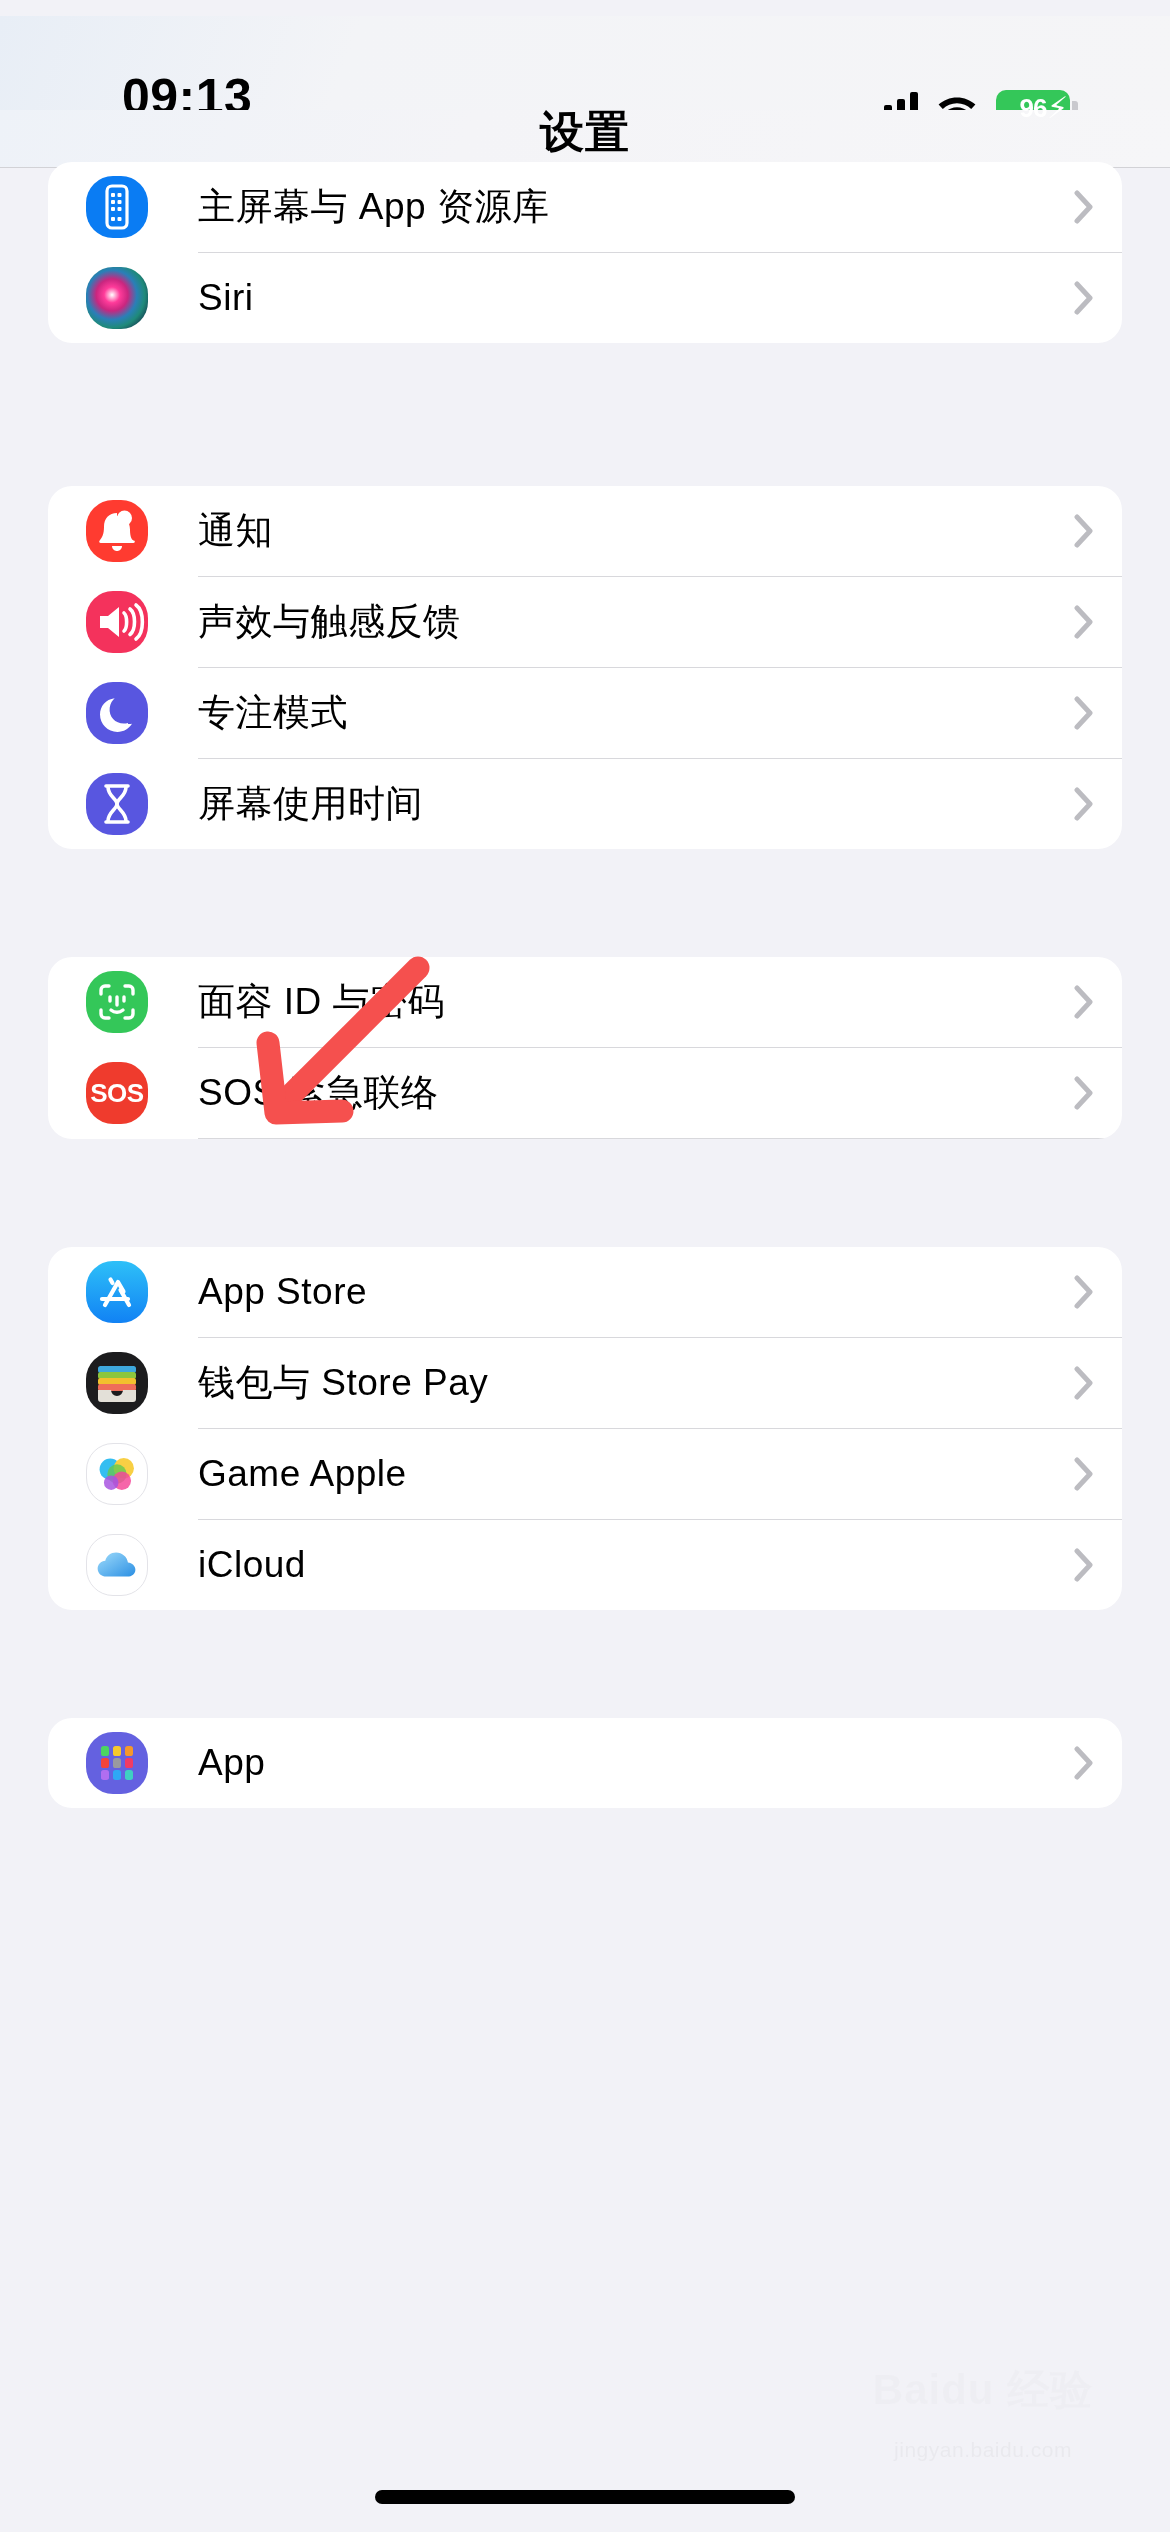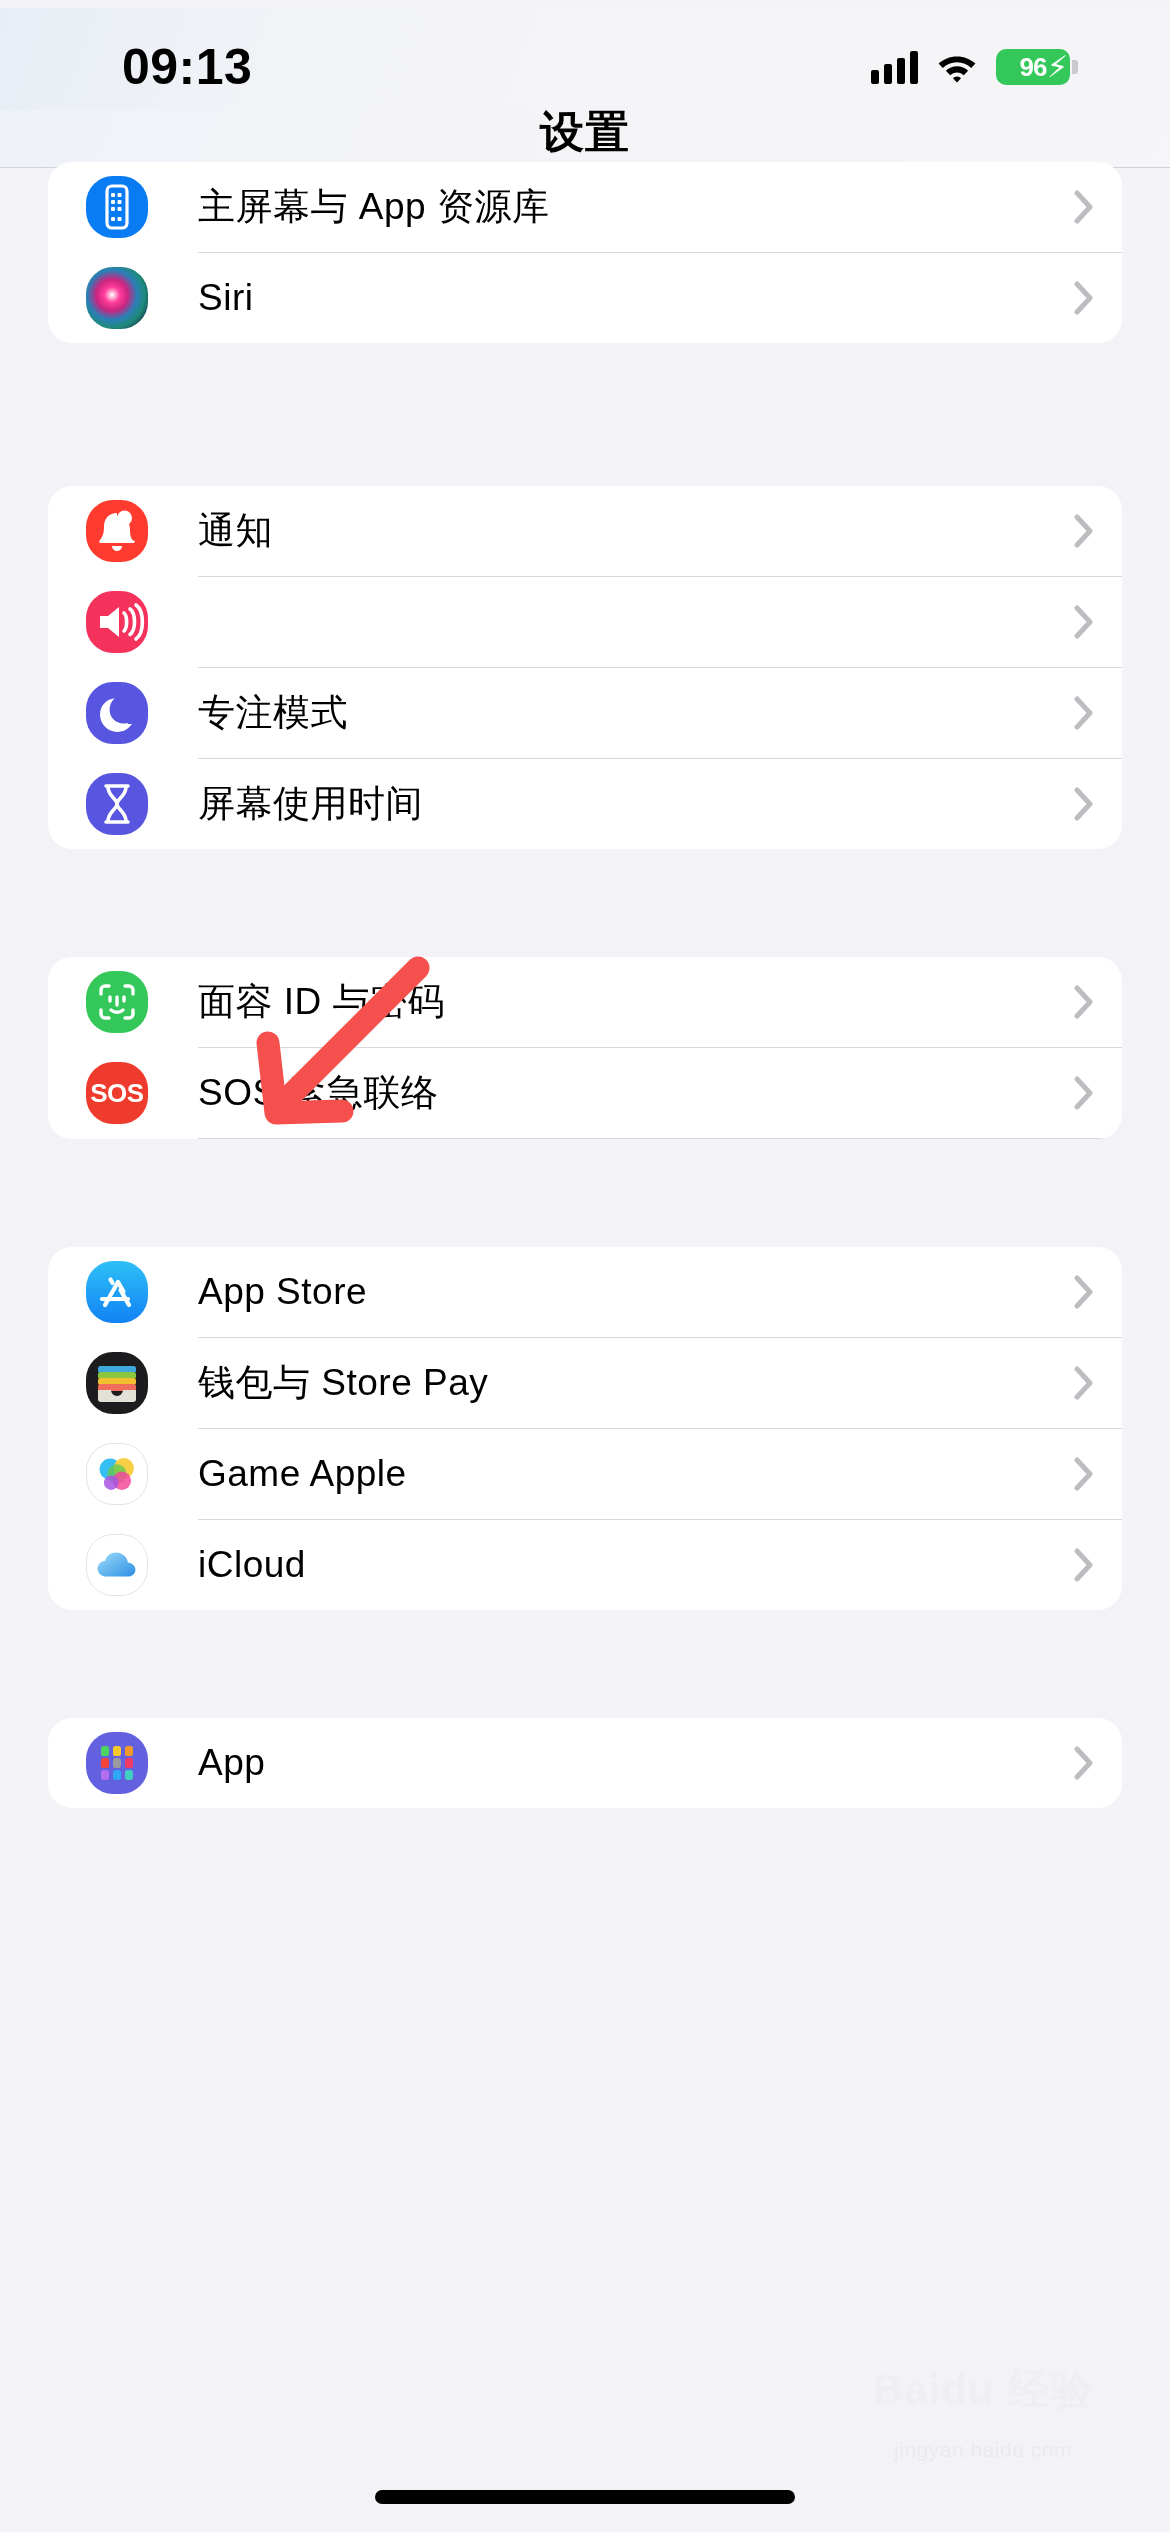--- a/index.html
+++ b/index.html
@@ -7,23 +7,23 @@
   body {
     font-family:"Liberation Sans","DejaVu Sans",sans-serif;
     background:#f2f2f7;
     position:relative;
     overflow:hidden;
     -webkit-font-smoothing:antialiased;
   }
 
   
   .statusbar{
-    position:absolute; top:8px; left:0; width:1170px; height:110px;
+    position:absolute; top:16px; left:0; width:1170px; height:110px;
     background:linear-gradient(110deg,#e8eef6 0%,#f3f4f7 30%,#f5f5f7 100%);
-    display:flex; align-items:center; justify-content:space-between;
+    display:flex; align-items:flex-end; justify-content:space-between;
     padding:0 92px 0 0;
   }
   .sb-time{
     font-size:50px; font-weight:700; letter-spacing:0.5px; color:#000;
     margin-left:122px; margin-top:8px;
   }
   .sb-right{ display:flex; align-items:center; gap:18px; margin-top:8px;}
   .sig{ display:flex; align-items:flex-end; gap:5px; height:34px;}
   .sig i{ display:block; width:8px; background:#000; border-radius:2px;}
   .sig i:nth-child(1){height:14px;}
@@ -218,20 +218,21 @@
     <div class="divider"></div>
     <div class="row tall">
       <div class="icon ic-sound">
         <svg viewBox="0 0 62 62" width="62" height="62">
           <path d="M14 25h8l11-9v30l-11-9h-8z" fill="#fff"></path>
           <path d="M38 22c3.5 3 3.5 15 0 18" fill="none" stroke="#fff" stroke-width="3.6" stroke-linecap="round"></path>
           <path d="M44 18c6 4.5 6 21 0 25.5" fill="none" stroke="#fff" stroke-width="3.6" stroke-linecap="round"></path>
           <path d="M50 14c8.5 6 8.5 28 0 34" fill="none" stroke="#fff" stroke-width="3.6" stroke-linecap="round"></path>
         </svg>
       </div>
+      <div class="label">声效与触感反馈</div>
       <svg class="chev" viewBox="0 0 20 34">
           <path d="M3 3l13 14L3 31" fill="none" stroke="#bcbcc1" stroke-width="5" stroke-linecap="round" stroke-linejoin="round"></path>
         </svg>
     </div>
     <div class="divider"></div>
     <div class="row tall">
       <div class="icon ic-focus">
         <svg viewBox="0 0 62 62" width="62" height="62">
           <path d="M42 41c-10.5 2.6-19.6-5-18.3-15.3.5-4.3 2.8-7.5 5-9.4C19.6 17.4 14 24.4 14 32.6 14 42.2 21.8 50 31.4 50c6.2 0 11.6-3.3 14.6-8.2-1.2.2-2.6.4-4 .2z" fill="#fff"></path>
         </svg>

